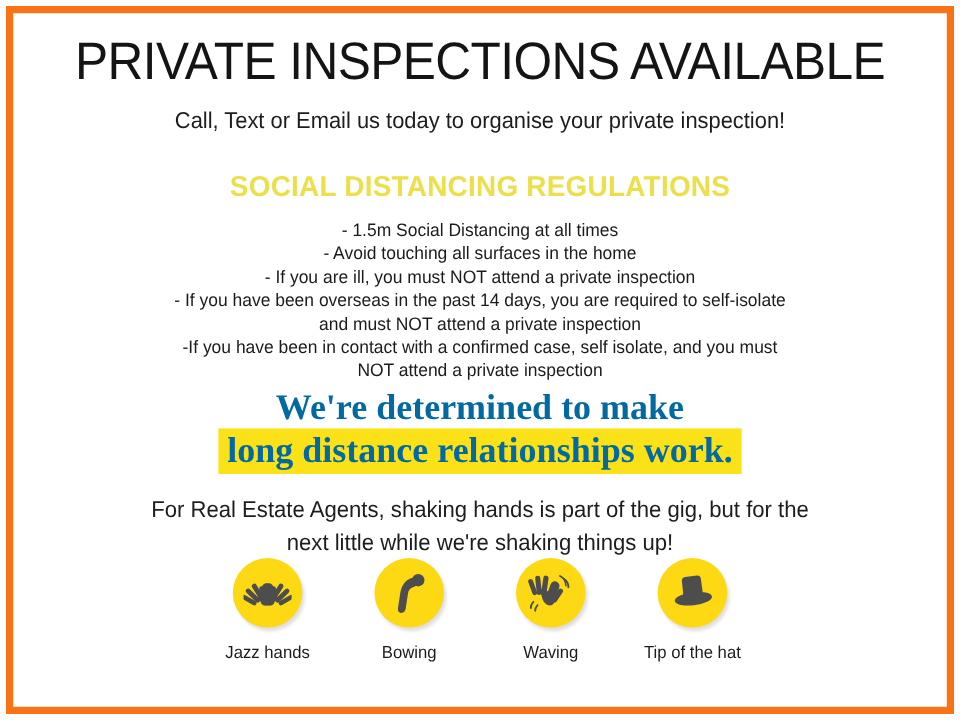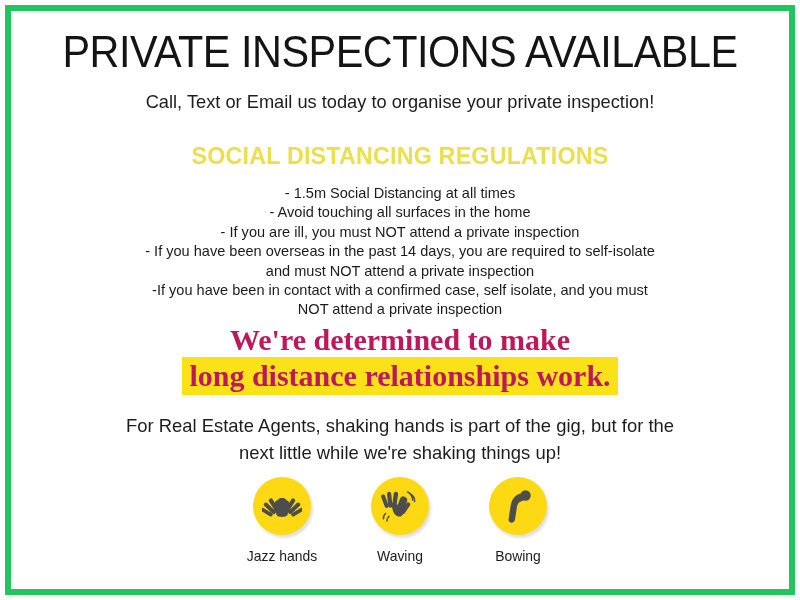--- a/index.html
+++ b/index.html
@@ -22,21 +22,21 @@
     box-sizing: border-box;
     background: #ffffff;
     padding: 5px;
   }
 
   #frame {
     position: relative;
     width: 100%;
     height: 100%;
     box-sizing: border-box;
-    border: 6px solid #22c55e;
+    border: 6px solid #f97316;
     background: #ffffff;
   }
 
   .stack {
     position: absolute;
     left: 0;
     right: 0;
     text-align: center;
   }
 
@@ -84,21 +84,21 @@
     white-space: nowrap;
   }
 
   
   #tagline {
     top: 313px;
     font-family: "Liberation Serif", serif;
     font-weight: 700;
     font-size: 30px;
     line-height: 32px;
-    color: #be185d;
+    color: #0369a1;
   }
   #tagline .tag-line-2 {
     display: block;
     margin-top: 4px;
   }
   #tagline .hl {
     background: #fbe117;
     padding: 2px 7px 3px 7px;
     box-decoration-break: clone;
     -webkit-box-decoration-break: clone;
@@ -114,21 +114,21 @@
   }
   #closing .close-line {
     white-space: nowrap;
   }
 
   
   #icon-row {
     position: absolute;
     left: 6px;
     right: 6px;
-    top: 466px;
+    top: 454px;
     display: flex;
     justify-content: center;
     align-items: flex-start;
   }
   .icon-item {
     width: 118px;
     text-align: center;
   }
   .icon-circle {
     width: 58px;
@@ -212,20 +212,35 @@
               </g>
             </svg>
           </span>
         </div>
         <div class="icon-label">Jazz hands</div>
       </div>
 
 
       <div class="icon-item">
         <div class="icon-circle">
+          <svg width="32" height="36" viewBox="0 0 32 36">
+            <g fill="#4d4d4d">
+              <circle cx="23.5" cy="7.5" r="5.2"></circle>
+              <path d="M17.0 6.0 C12.0 8.0 9.4 12.6 8.6 18.0 L6.6 31.0
+                       C6.3 33.2 7.6 34.8 9.6 34.8 C11.4 34.8 12.7 33.6 13.0 31.6
+                       L15.0 18.6 C15.4 16.0 16.6 14.4 19.0 13.4 L20.6 12.8
+                       C22.6 12.0 23.3 10.0 22.5 8.2 C21.7 6.3 19.4 5.1 17.0 6.0 Z"></path>
+            </g>
+          </svg>
+        </div>
+        <div class="icon-label">Bowing</div>
+      </div>
+
+      <div class="icon-item">
+        <div class="icon-circle">
           <svg width="38" height="36" viewBox="0 0 38 36">
             <g fill="#4d4d4d" transform="translate(20,18) rotate(20) translate(-20,-18)">
               <rect x="16.5" y="8" width="7.6" height="18" rx="3.7"></rect>
               <rect x="10.2" y="6" width="4.4" height="17" rx="2.2" transform="rotate(-12 12.4 14.5)"></rect>
               <rect x="5.2" y="8" width="4.2" height="16" rx="2.1" transform="rotate(-26 7.3 16)"></rect>
               <rect x="1.2" y="12" width="4.0" height="14" rx="2.0" transform="rotate(-40 3.2 19)"></rect>
               <rect x="23.0" y="12" width="4.2" height="13" rx="2.1" transform="rotate(14 25.1 18.5)"></rect>
               <path d="M10.2 18 C10.2 18 12.8 26 17.6 28.2 C21.4 29.8 24.2 28.2 24.6 25 L24.6 18 Z"></path>
             </g>
             <g stroke="#4d4d4d" stroke-width="1.5" stroke-linecap="round" fill="none">
@@ -234,31 +249,28 @@
               <path d="M4.5 25.5 C3.0 27.0 2.2 28.8 2.4 30.8"></path>
               <path d="M8.0 28.2 C6.6 29.6 5.9 31.2 6.0 33.0"></path>
             </g>
           </svg>
         </div>
         <div class="icon-label">Waving</div>
       </div>
 
       <div class="icon-item">
         <div class="icon-circle">
-          <svg width="32" height="36" viewBox="0 0 32 36">
-            <g fill="#4d4d4d">
-              <circle cx="23.5" cy="7.5" r="5.2"></circle>
-              <path d="M17.0 6.0 C12.0 8.0 9.4 12.6 8.6 18.0 L6.6 31.0
-                       C6.3 33.2 7.6 34.8 9.6 34.8 C11.4 34.8 12.7 33.6 13.0 31.6
-                       L15.0 18.6 C15.4 16.0 16.6 14.4 19.0 13.4 L20.6 12.8
-                       C22.6 12.0 23.3 10.0 22.5 8.2 C21.7 6.3 19.4 5.1 17.0 6.0 Z"></path>
+          <svg width="40" height="32" viewBox="0 0 40 32">
+            <g fill="#4d4d4d" transform="translate(20,16) rotate(-7) translate(-20,-16)">
+              <path d="M12.5 5.0 C12.5 3.3 13.8 2.2 15.6 2.2 L25.4 2.2
+                       C27.2 2.2 28.4 3.4 28.4 5.1 L28.6 19.0 L12.2 19.0 Z"></path>
+              <ellipse cx="20.2" cy="21.0" rx="15.6" ry="5.4"></ellipse>
             </g>
           </svg>
         </div>
-        <div class="icon-label">Bowing</div>
-      </div>
-
+        <div class="icon-label">Tip of the hat</div>
+      </div>
 
 
     </div>
 
   </div>
 </div>
 
 </body></html>

